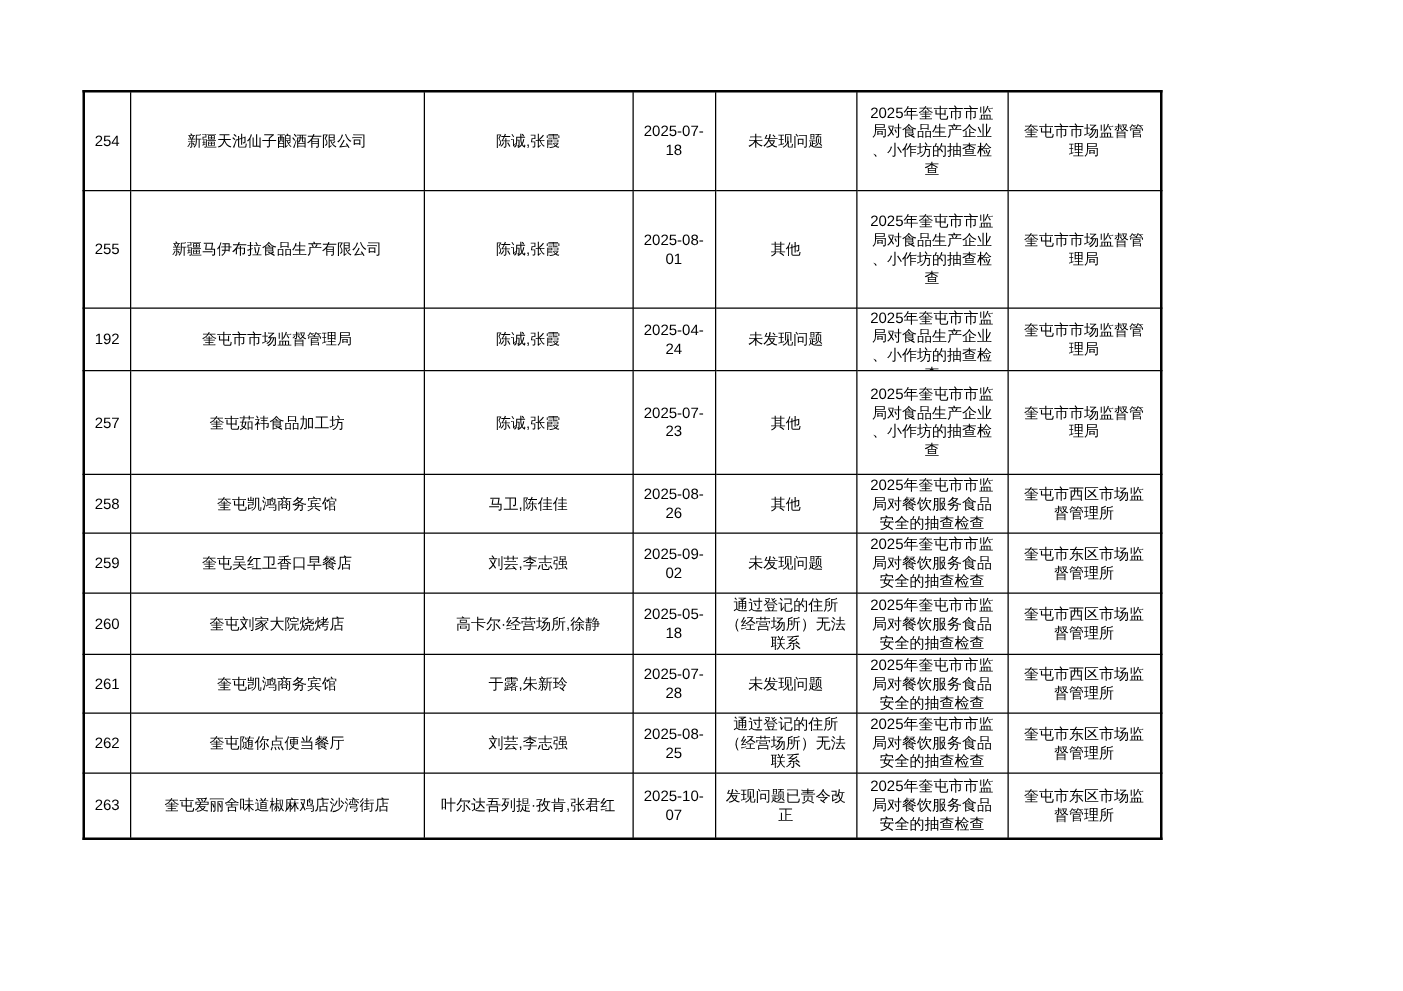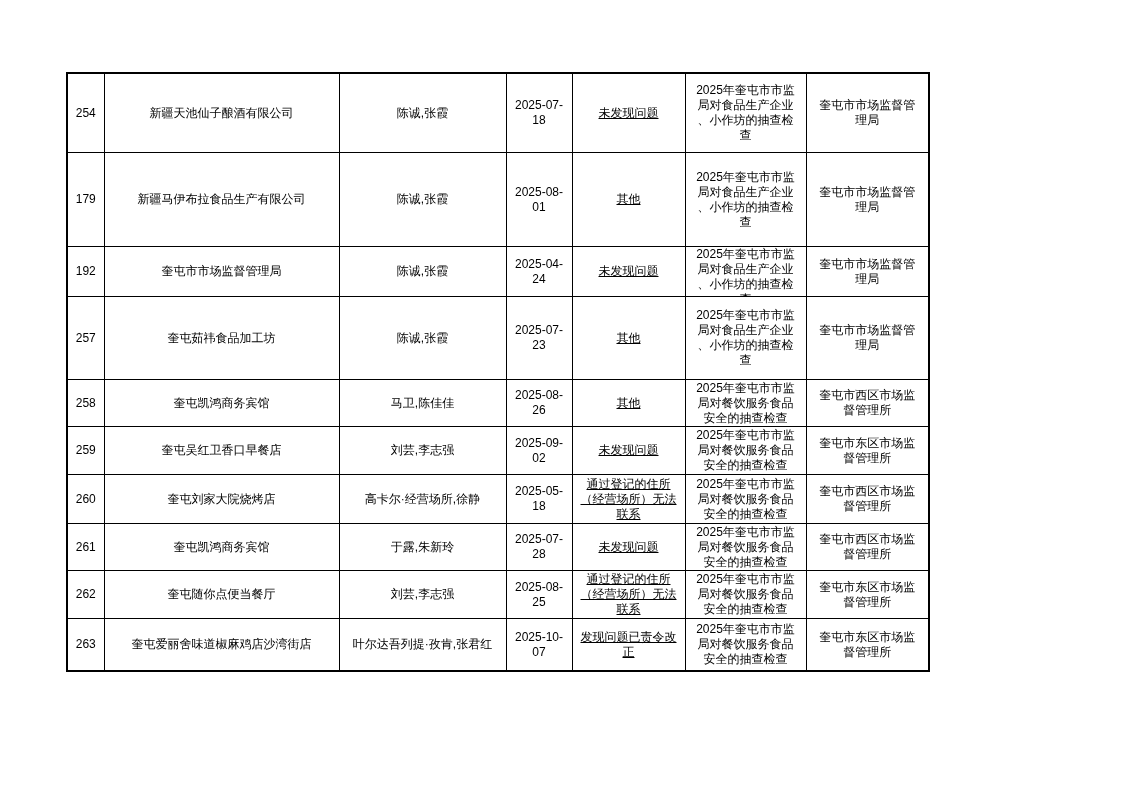--- a/index.html
+++ b/index.html
@@ -46,21 +46,21 @@
   
   col.c-no      { width: 37px; }
   col.c-company { width: 235px; }
   col.c-insp    { width: 167px; }
   col.c-date    { width: 66px; }
   col.c-result  { width: 113px; }
   col.c-task    { width: 121px; }
   col.c-agency  { width: 123px; }
 
   td.c-task .cw   { padding: 0 7px; word-break: break-all; line-break: anywhere; }
-  td.c-result .cw { padding: 0 7px; text-decoration: underline; }
+  td.c-result .cw { padding: 0 7px; }
   td.c-agency .cw { padding: 0 8px; }
   td.c-date .cw   { padding: 0 5px; }
 
   
   tr.r0 .cw { height: 78px; }
   tr.r1 .cw { height: 93px; }
   tr.r2 .cw { height: 49px; }
   tr.r3 .cw { height: 82px; }
   tr.r4 .cw { height: 46px; }
   tr.r5 .cw { height: 47px; }
@@ -103,21 +103,21 @@
           </td>
         <td class="c-task">
             <div class="cw">2025年奎屯市市监局对食品生产企业、小作坊的抽查检查</div>
           </td>
         <td class="c-agency">
             <div class="cw">奎屯市市场监督管理局</div>
           </td>
       </tr>
       <tr class="r1">
         <td class="c-no">
-            <div class="cw">179</div>
+            <div class="cw">255</div>
           </td>
         <td class="c-company">
             <div class="cw">新疆马伊布拉食品生产有限公司</div>
           </td>
         <td class="c-insp">
             <div class="cw">陈诚,张霞</div>
           </td>
         <td class="c-date">
             <div class="cw">2025-08-01</div>
           </td>

